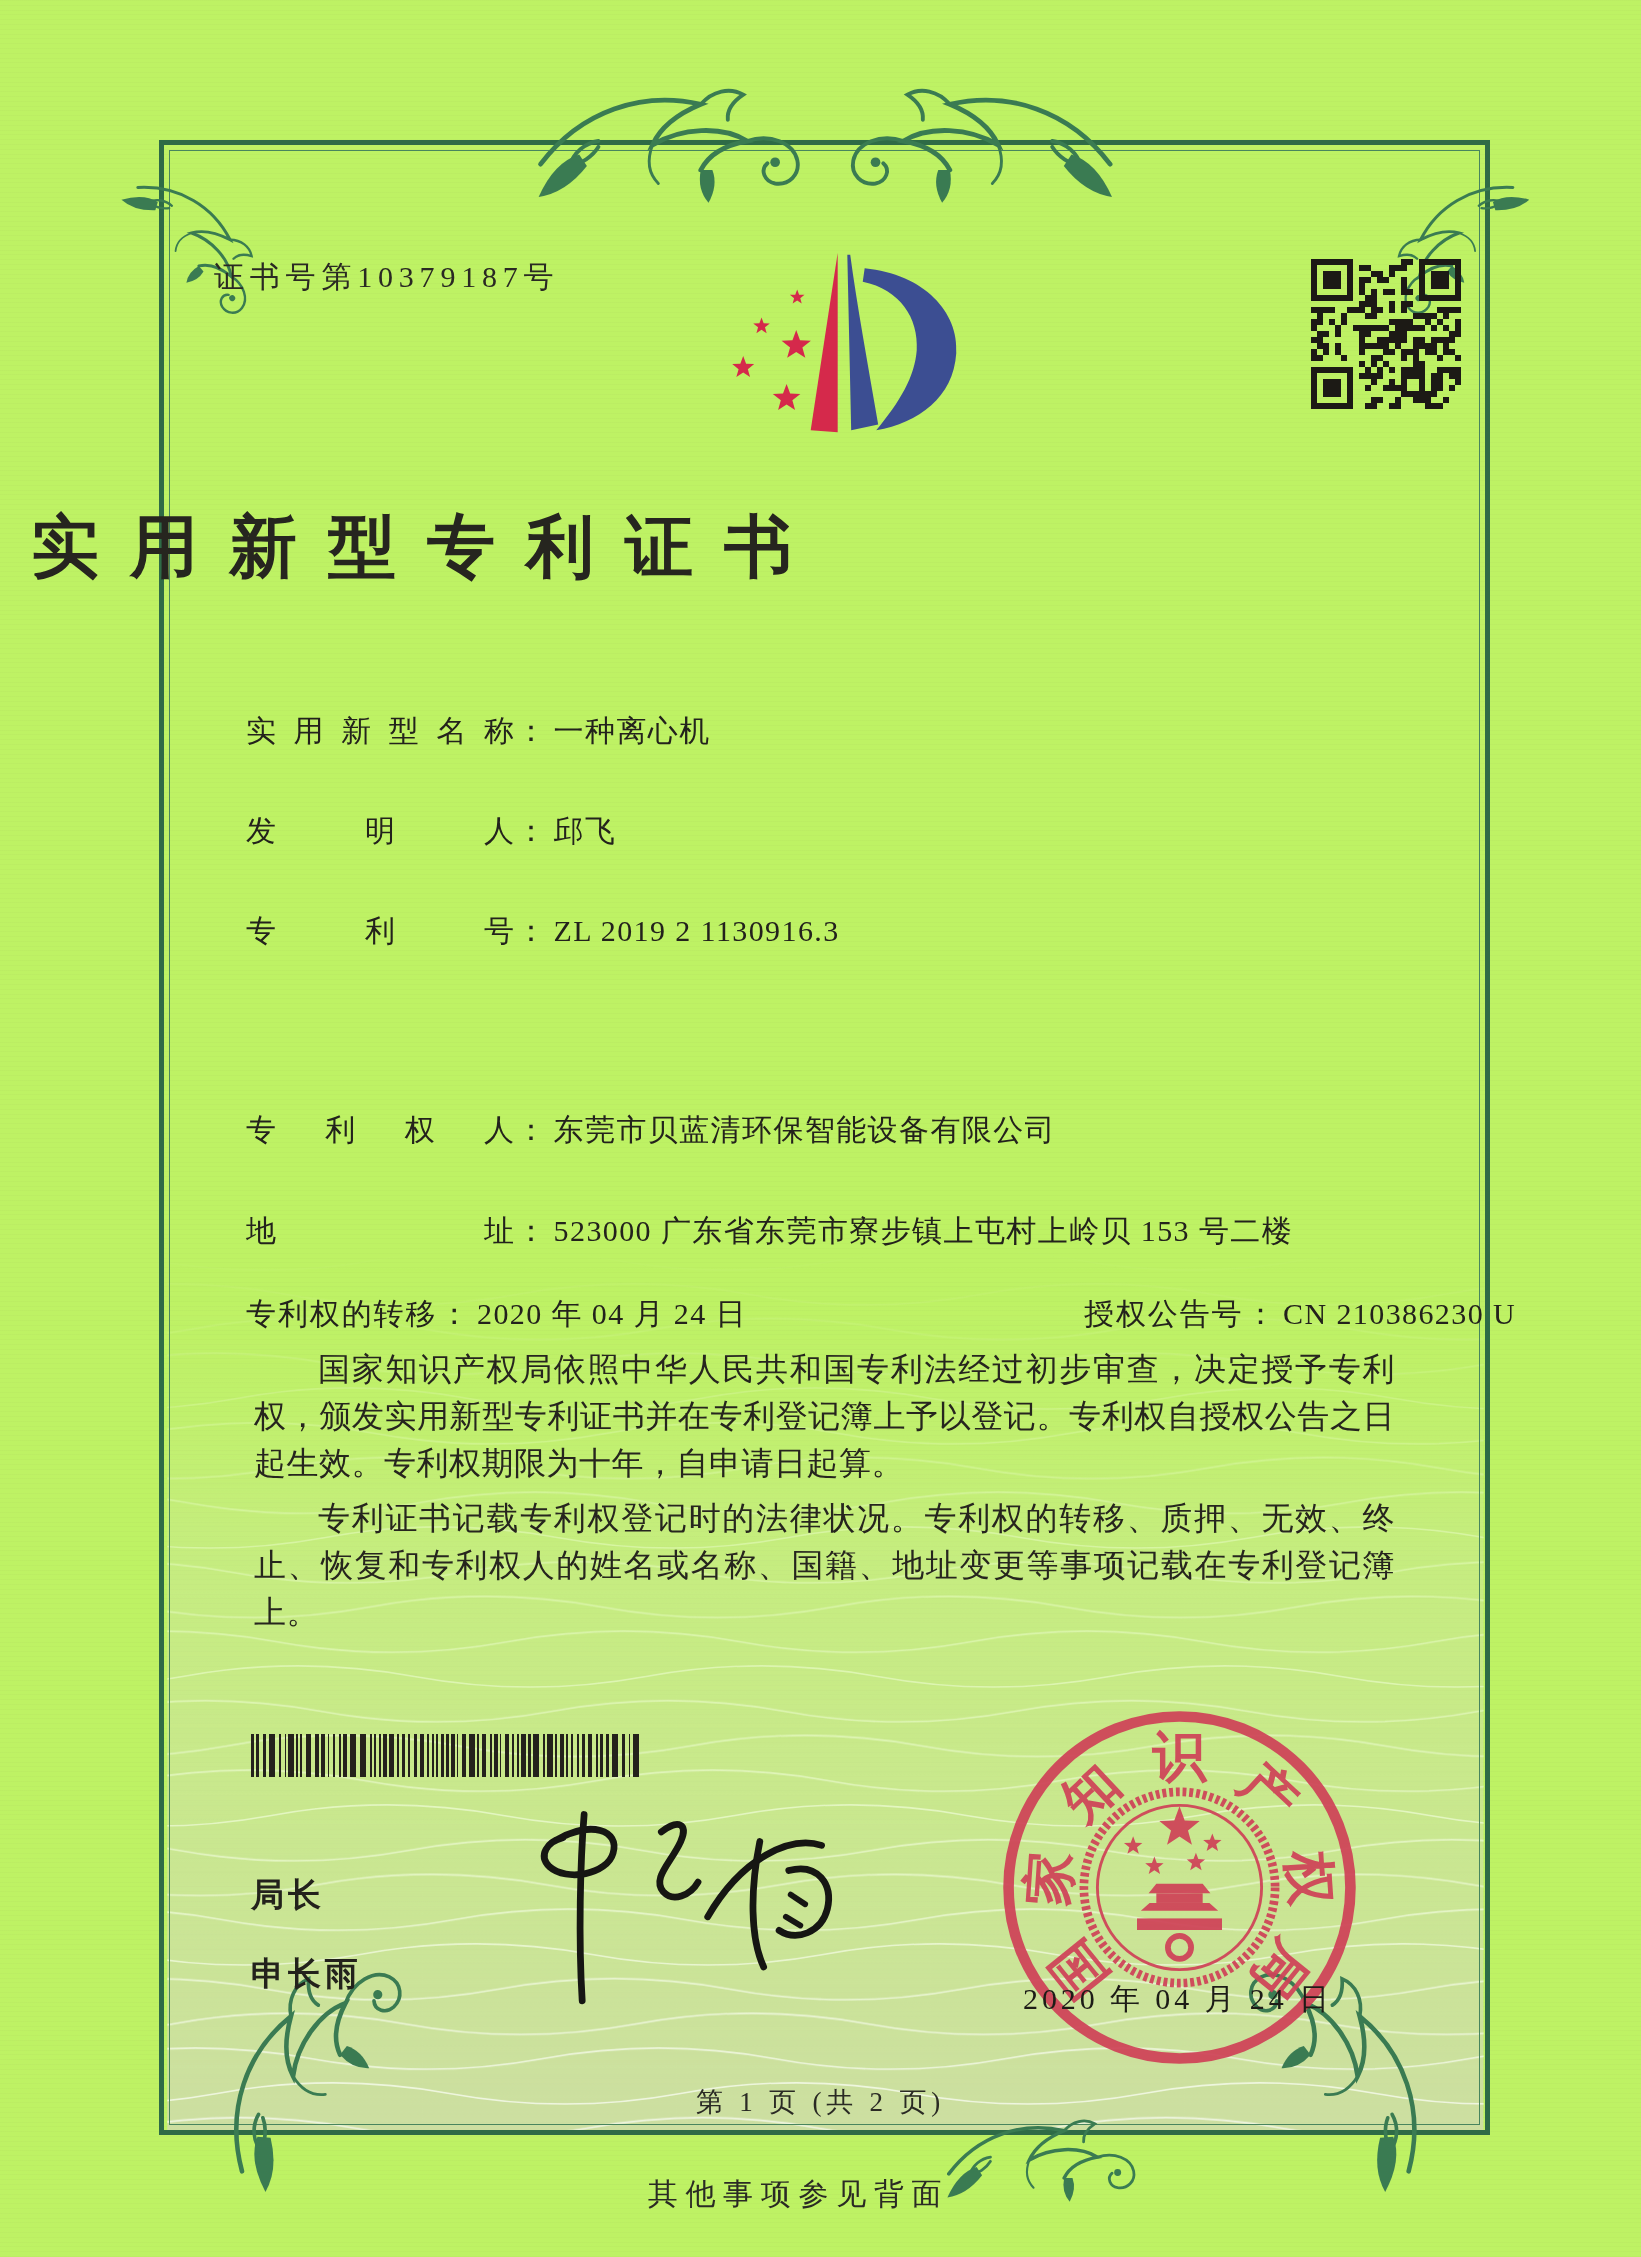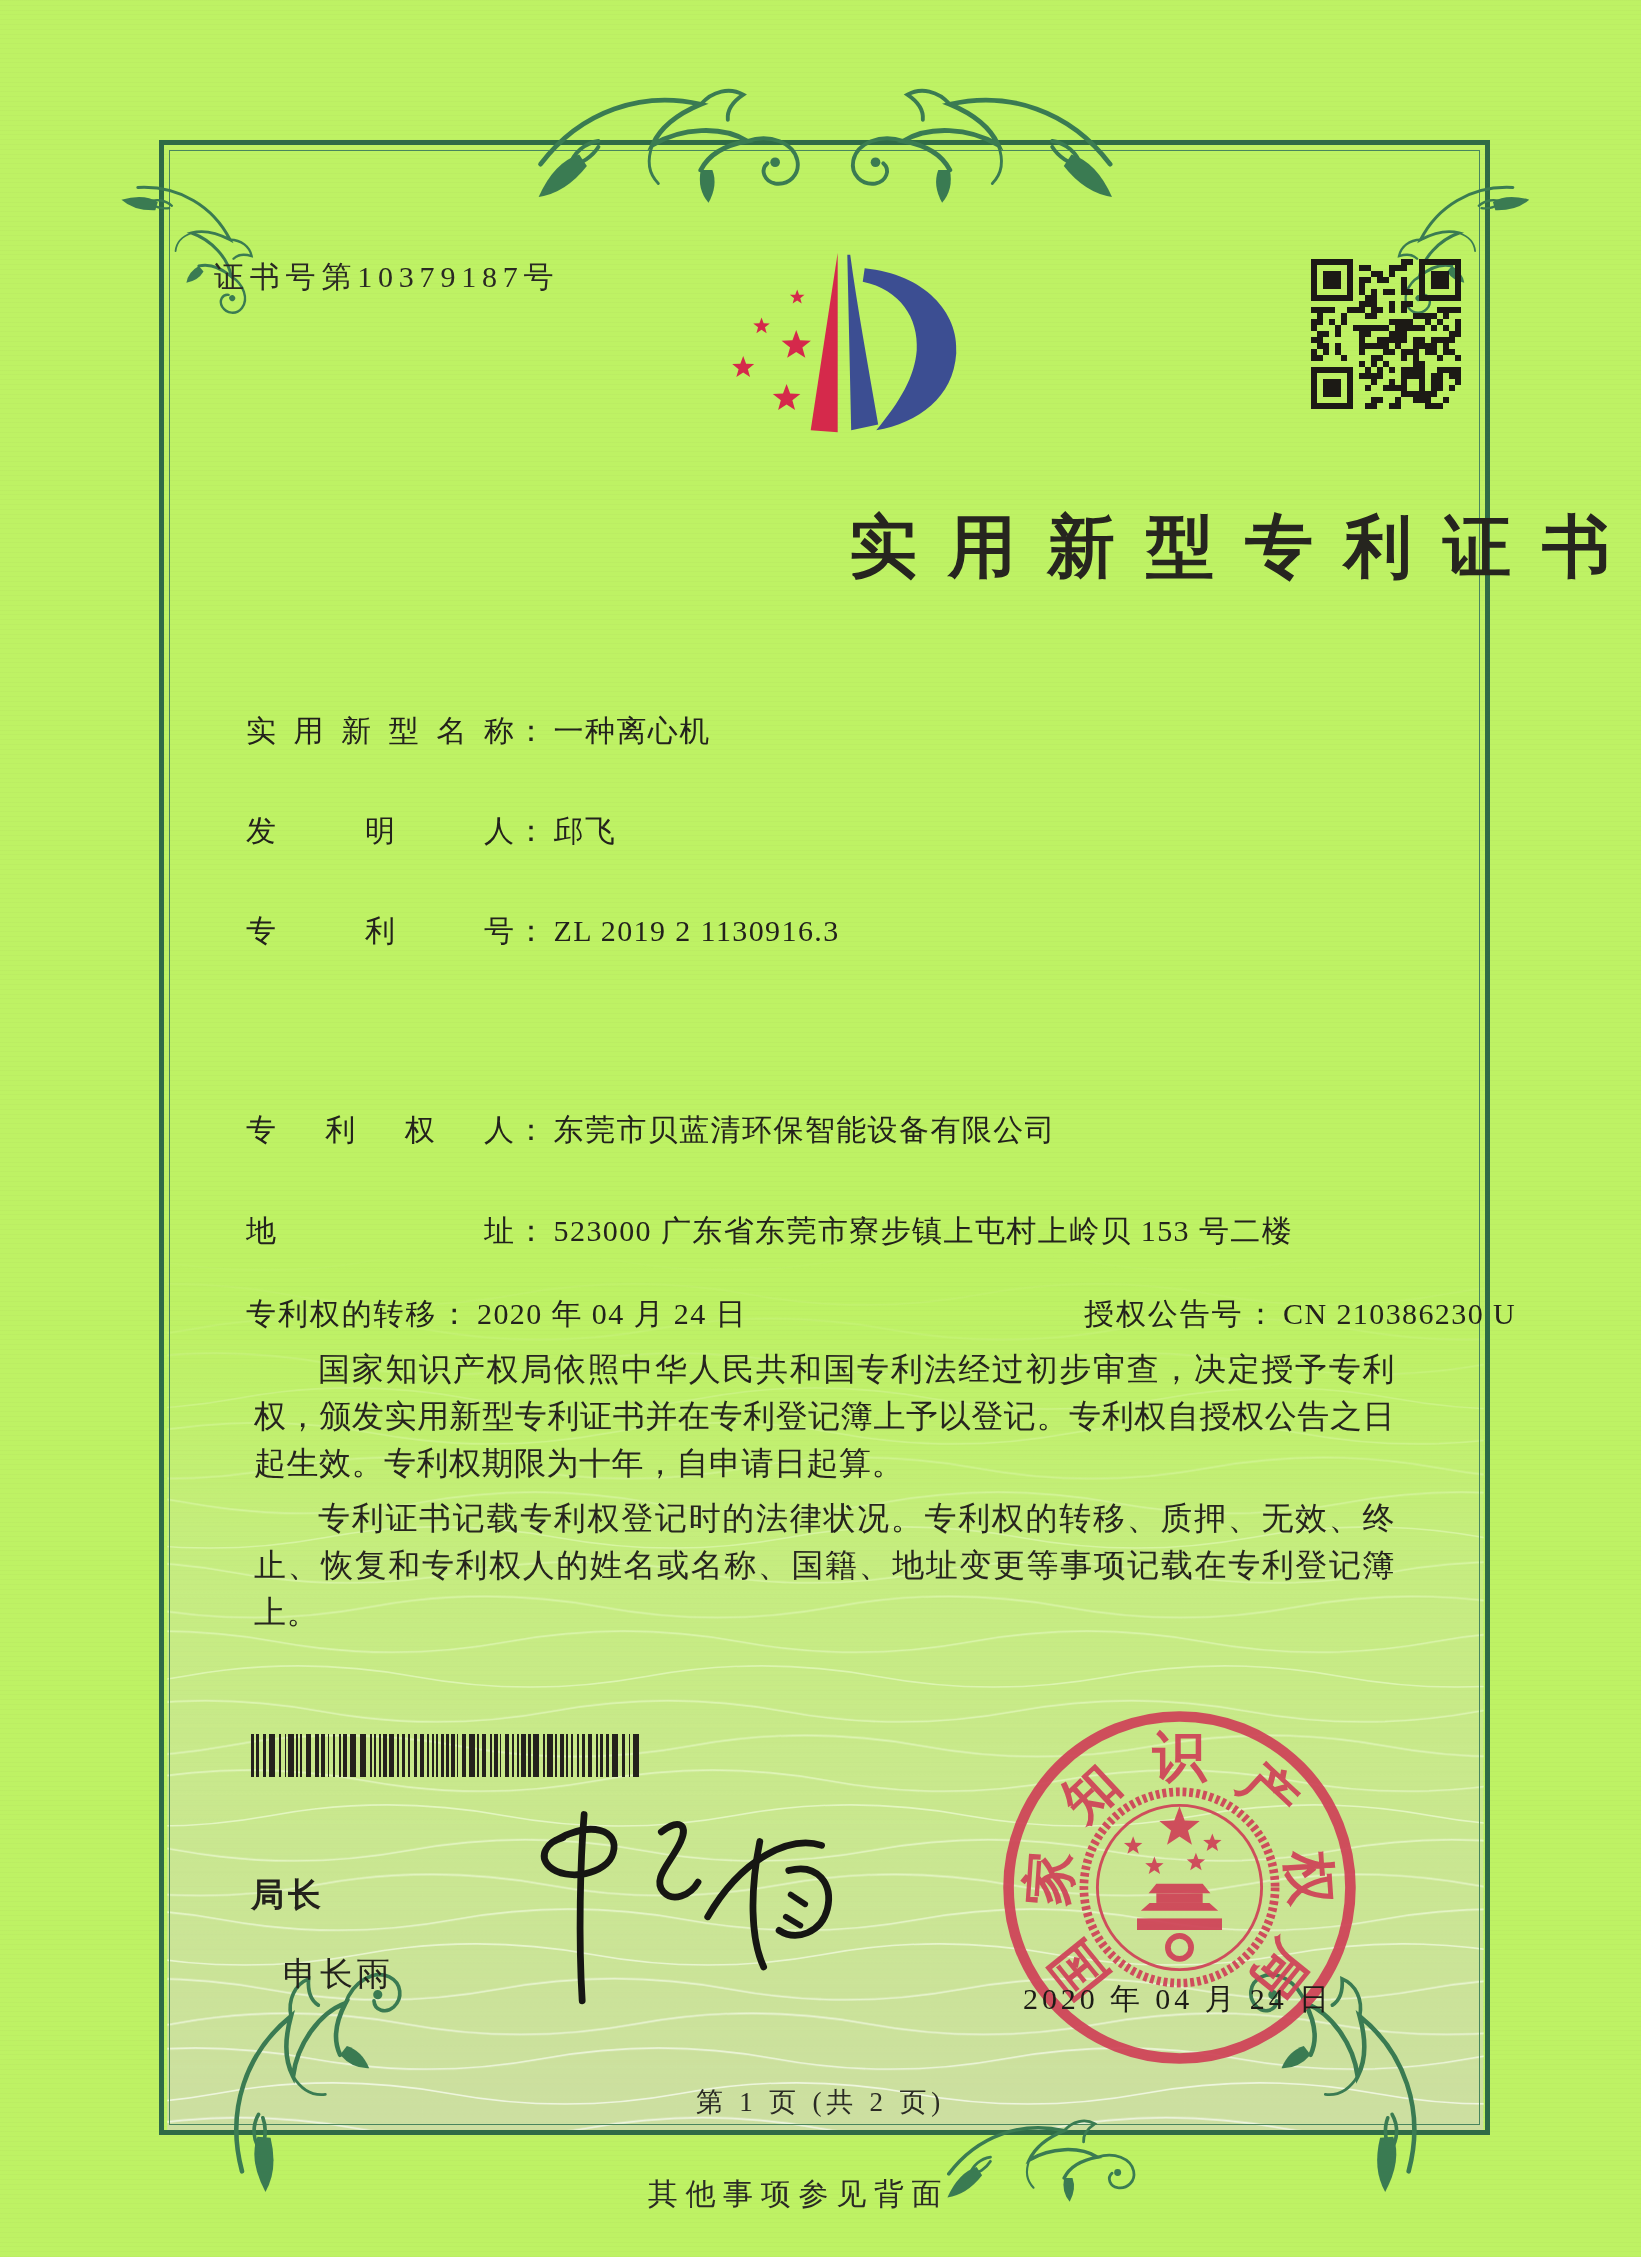--- a/index.html
+++ b/index.html
@@ -22,36 +22,36 @@
   .frame-inner{position:absolute;inset:4.8px;border:1.9px solid #48855e;}
   
   #waves-svg{position:absolute;left:167px;top:1246px;z-index:2;}
   
   #ornaments-svg{position:absolute;left:0;top:0;z-index:4;pointer-events:none;}
   .content{position:absolute;inset:0;z-index:5;}
   .cert-no{position:absolute;left:214px;top:257px;font-size:30px;letter-spacing:5.8px;color:#2a2923;}
   #logo-svg{position:absolute;left:722px;top:247px;}
   #qr-svg{position:absolute;left:1311px;top:259px;}
   .title{
-    position:absolute;left:0;width:1641px;top:502px;text-align:right;
+    position:absolute;left:0;width:1641px;top:502px;text-align:left;
     font-size:68px;font-weight:700;letter-spacing:31px;text-indent:31px;color:#26251f;
   }
   .frow{position:absolute;left:246px;white-space:nowrap;font-size:30px;color:#23221c;}
   .flabel{display:inline-flex;justify-content:space-between;width:268px;vertical-align:baseline;}
   .flabel.tight{display:inline;width:auto;letter-spacing:1.9px;}
   .colon{margin:0 7.7px 0 1.9px;}
   .fvalue{letter-spacing:1.4px;}
   .grant-col2{position:absolute;left:838px;top:0;white-space:nowrap;}
   .paras{position:absolute;left:246px;top:1338px;width:1157px;}
   .paras p{margin:8px;font-size:32px;line-height:47px;text-indent:2em;text-align:justify;letter-spacing:0.5px;color:#26251e;}
   #barcode-svg{position:absolute;left:249px;top:1734px;}
   .sig-title{position:absolute;left:251px;top:1873px;font-size:33px;font-weight:600;
     font-family:"Liberation Sans","DejaVu Sans",sans-serif;color:#23221c;letter-spacing:3.9px;}
-  .sig-name{position:absolute;left:251px;top:1952px;font-size:33px;font-weight:400;
-    font-family:"Liberation Sans","DejaVu Sans",sans-serif;color:#23221c;letter-spacing:3.9px;margin-left:32px;}
+  .sig-name{position:absolute;left:251px;top:1952px;font-size:33px;font-weight:700;
+    font-family:"Liberation Sans","DejaVu Sans",sans-serif;color:#23221c;letter-spacing:3.9px;}
   #signature-svg{position:absolute;left:497px;top:1801px;}
   #seal-svg{position:absolute;left:996px;top:1704px;}
   #seal-svg text{font-family:"Liberation Serif","DejaVu Serif",serif;}
   .seal-date{position:absolute;left:1023px;top:1979px;font-size:30px;letter-spacing:3.9px;color:#1d1c17;z-index:6;}
   .page-footer{position:absolute;left:0;width:1641px;top:2084px;text-align:center;font-size:27px;letter-spacing:4.8px;color:#2a2a24;}
   .back-note{position:absolute;left:0;width:1597px;top:2174px;text-align:center;font-size:30px;letter-spacing:7.7px;color:#2a2a24;}
 </style>
 </head>
 <body>
 

